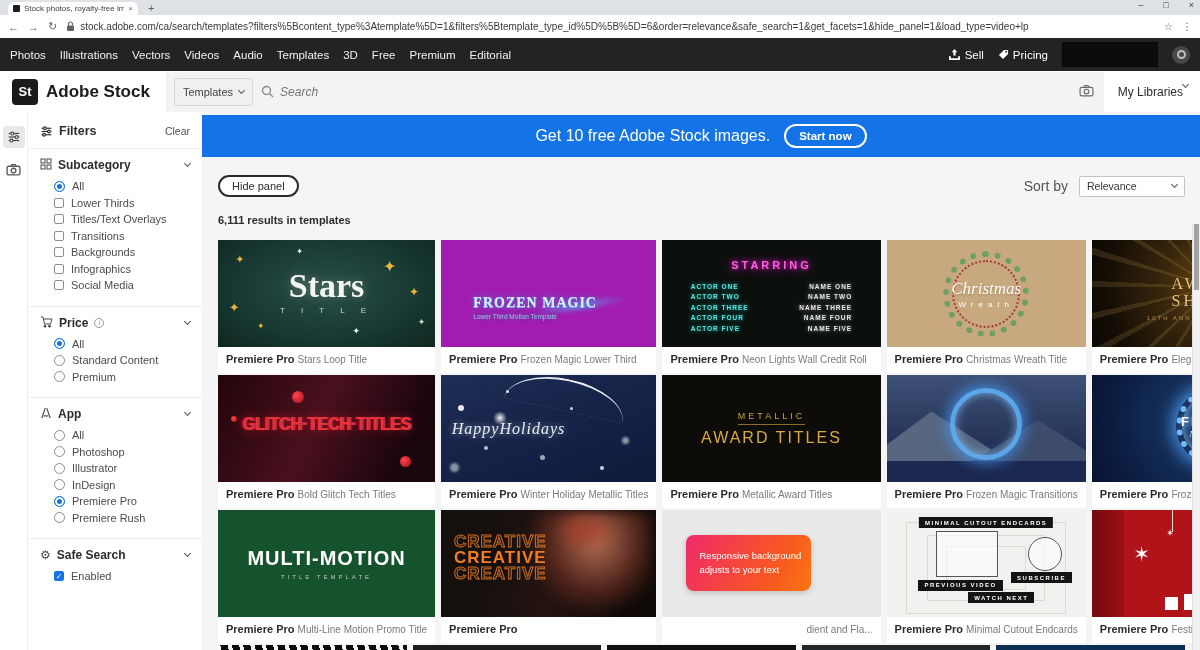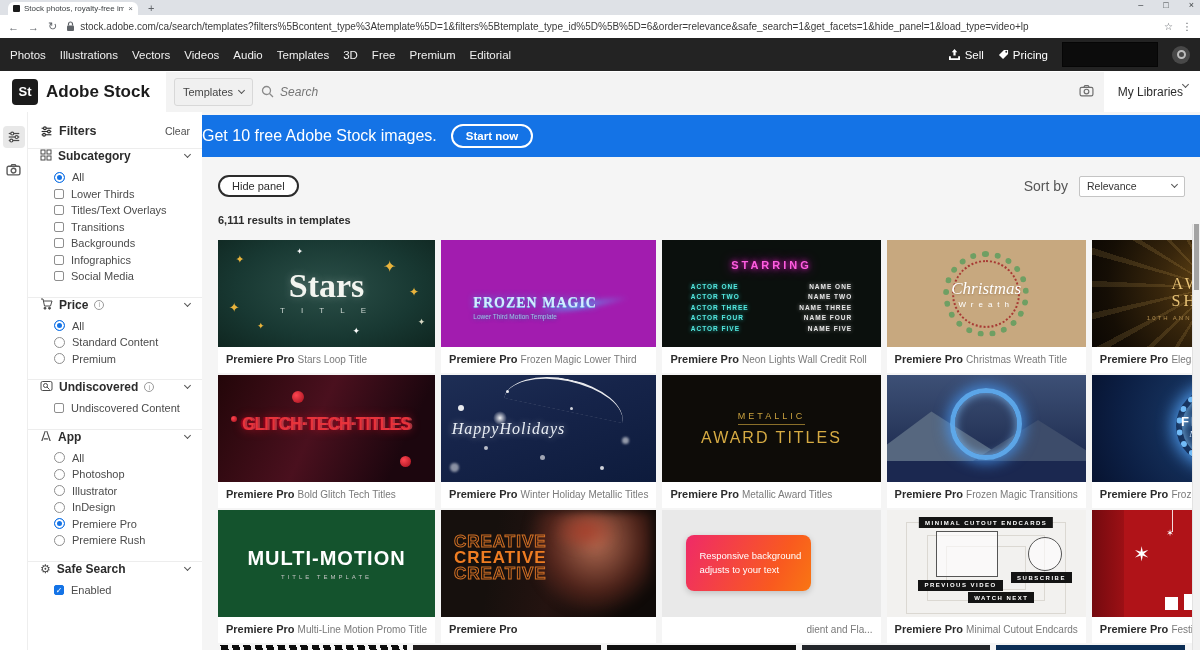--- a/index.html
+++ b/index.html
@@ -40,34 +40,34 @@
   .chev{width:5px;height:5px;border-right:1.5px solid #555;border-bottom:1.5px solid #555;transform:rotate(45deg);display:inline-block;margin-top:-3px}
   
   .page{display:flex;height:538px;position:relative}
   .rail{width:28px;background:#fff;border-right:1px solid #eee;display:flex;flex-direction:column;align-items:center;padding-top:14px;gap:10px}
   .railbtn{width:22px;height:22px;border-radius:4px;display:flex;align-items:center;justify-content:center}
   .railbtn.on{background:#e8e8e8}
   .sidebar{width:174px;background:#fff;font-size:11px;color:#4b4b4b;overflow:hidden}
   .fil-top{display:flex;align-items:center;padding:12px 12px 10px;gap:6px}
   .fil-title{font-weight:bold;font-size:12.5px;color:#2c2c2c;flex:1}
   .clear{font-size:10.5px;color:#505050}
-  .fsec{padding:0 12px 10px;border-top:1px solid #ededed}
+  .fsec{padding:9px 12px 10px;border-top:1px solid #ededed}
   .fhead{display:flex;align-items:center;gap:6px}
   .fsl{font-weight:bold;font-size:12px;color:#2c2c2c;flex:none}
   .info{width:10px;height:10px;border:1px solid #9a9a9a;border-radius:50%;font-size:7px;color:#9a9a9a;display:inline-flex;align-items:center;justify-content:center}
   .fhead .chev{margin-left:auto}
   .fitems{padding:8px 0 0 14px}
   .frow{display:flex;align-items:center;gap:7px;margin-bottom:4.5px;cursor:pointer}
   .radio{width:11px;height:11px;border:1px solid #8e8e8e;border-radius:50%;flex:none;background:#fff}
   .radio.on{border:1.5px solid #1473e6;background:#1473e6;box-shadow:inset 0 0 0 2px #fff}
   .cb{width:10px;height:10px;border:1px solid #8e8e8e;border-radius:2px;flex:none;background:#fff;font-size:8px;color:#fff;line-height:9px;text-align:center}
   .cb.on{background:#1473e6;border-color:#1473e6}
   .main{flex:1;background:#f5f5f5;overflow:hidden;position:relative}
   
-  .banner{height:42px;margin-top:3px;background:#1473e6;display:flex;align-items:center;justify-content:flex-start;gap:14px}
+  .banner{height:42px;margin-top:3px;background:#1473e6;display:flex;align-items:center;justify-content:center;gap:14px}
   .bantext{color:#fff;font-size:16px}
   .startnow{border:2px solid #fff;border-radius:14px;color:#fff;font-size:11.5px;font-weight:bold;padding:4px 13px;cursor:pointer}
   
   .mwrap{padding:0 15px 0 16px}
   .trow{margin-top:18px;display:flex;align-items:center}
   .hidepanel{border:2px solid #2c2c2c;border-radius:12px;background:#fff;font-size:11px;color:#2c2c2c;padding:3px 12px;cursor:pointer}
   .tsp{flex:1}
   .sortby{font-size:14px;color:#555;margin-right:11px}
   .select{width:106px;height:21px;background:#fff;border:1px solid #c4c4c4;border-radius:2px;display:flex;align-items:center;padding:0 7px;font-size:10.5px;color:#333}
   .select .chev{margin-left:auto}
@@ -385,40 +385,20 @@
               <span>Standard Content</span>
             </div>
             <div class="frow">
               <span class="radio"></span>
               <span>Premium</span>
             </div>
           </div>
      </div>
         <div class="fsec">
        <div class="fhead">
-         <span><svg width="13" height="12" viewBox="0 0 13 12">
-                <g fill="none" stroke="#4b4b4b">
-                  <rect x="1" y="1.5" width="11" height="9" rx="1.5"></rect>
-                  <circle cx="5.5" cy="5.5" r="2"></circle>
-                  <path d="M7 7l2.5 2.5"></path>
-                </g>
-              </svg></span>
-         <span class="fsl">Undiscovered</span>
-         <span class="info">i</span>
-         <span class="chev"></span>
-       </div>
-       <div class="fitems">
-            <div class="frow">
-              <span class="cb"></span>
-              <span>Undiscovered Content</span>
-            </div>
-          </div>
-     </div>
-        <div class="fsec">
-       <div class="fhead">
          <span><svg width="12" height="12" viewBox="0 0 12 12">
                 <g fill="#4b4b4b">
                   <path d="M1.2 11L4.7 1h1.1L2.5 11zM10.8 11L7.3 1H6.2l3.3 10zM4.1 8.2h3.6l.5 1.3H3.6z"></path>
                 </g>
               </svg></span>
          <span class="fsl">App</span>
 
          <span class="chev"></span>
        </div>
        <div class="fitems">

